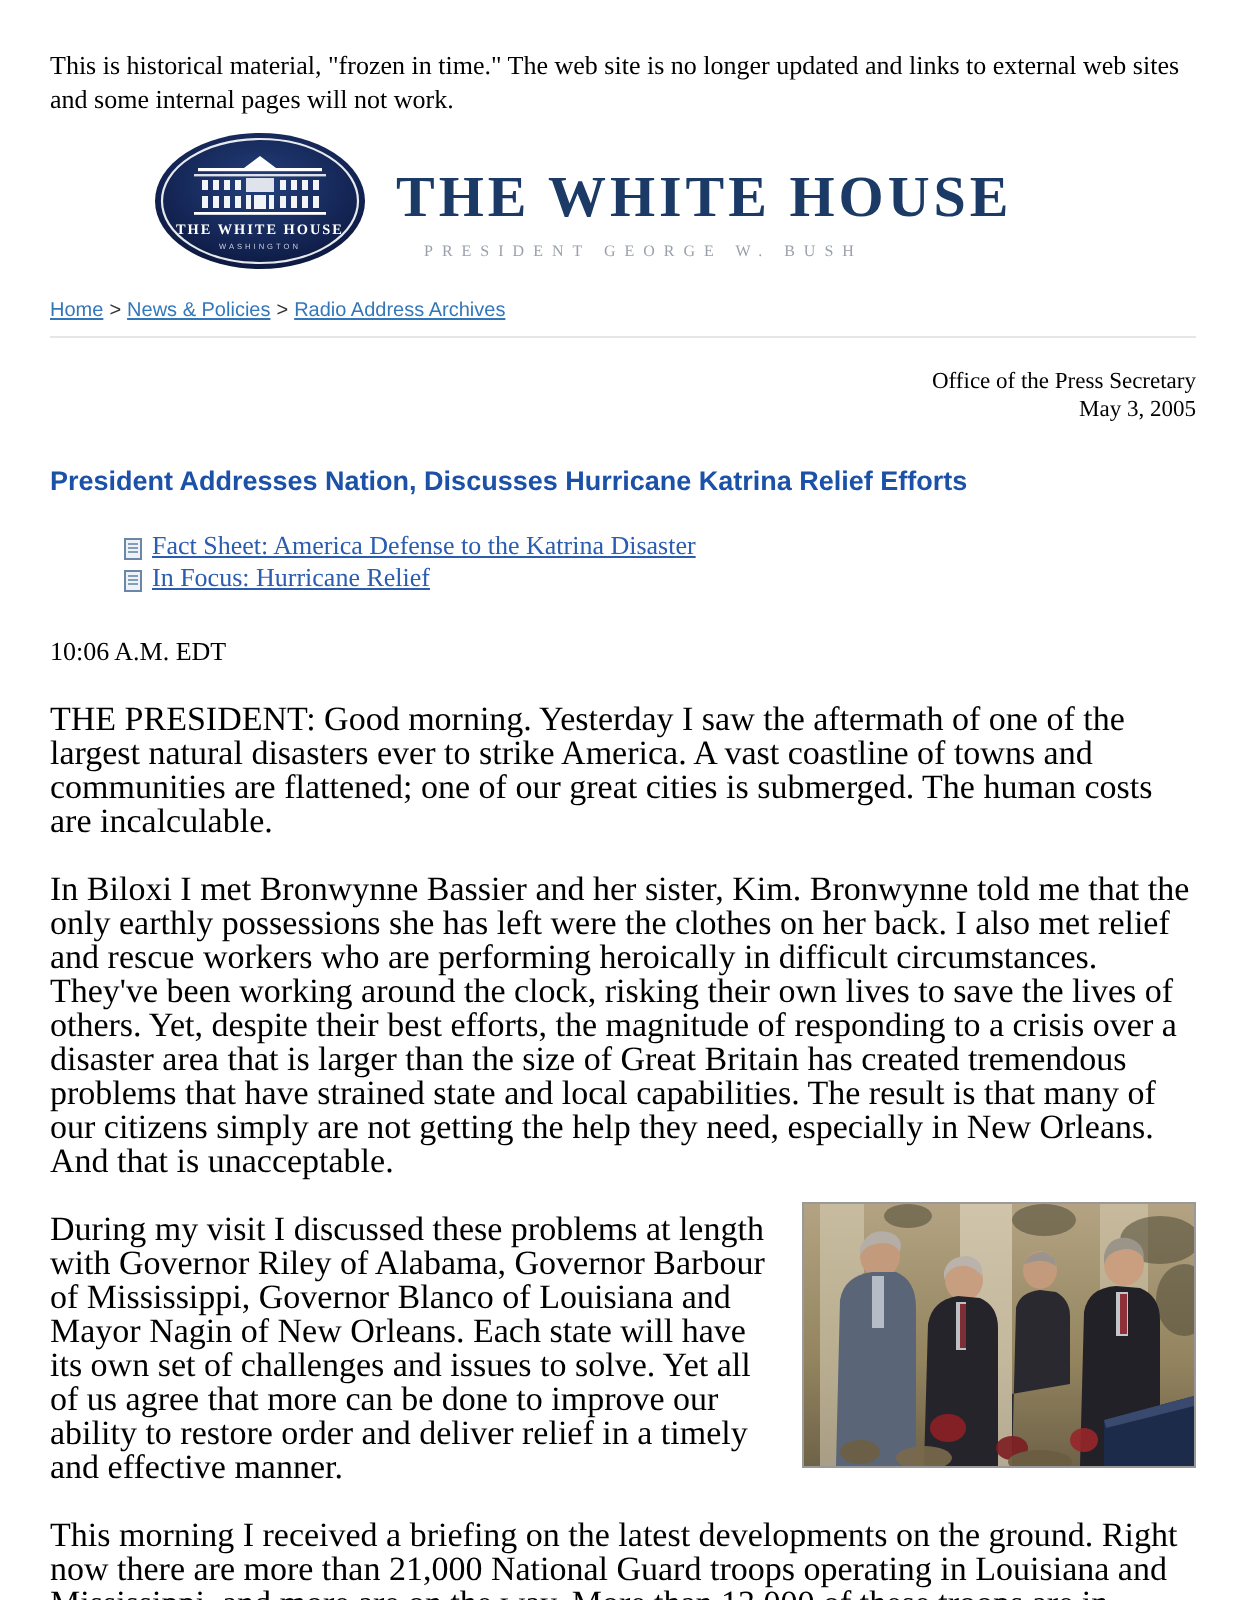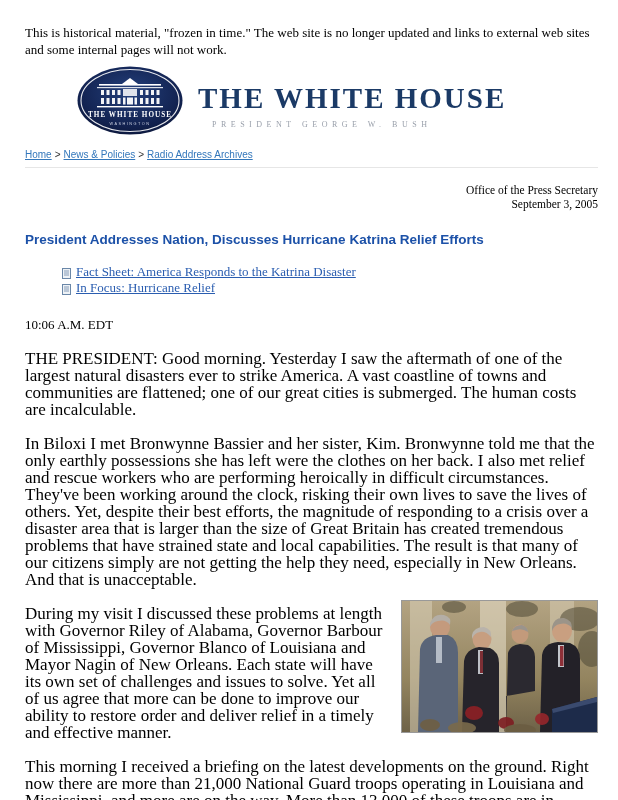--- a/index.html
+++ b/index.html
@@ -191,36 +191,36 @@
     </div>
   </div>
 
   <div class="breadcrumb">
     <span class="crumb">Home</span><span class="crumb-sep">&gt;</span><span class="crumb">News &amp; Policies</span><span class="crumb-sep">&gt;</span><span class="crumb">Radio Address Archives</span>
   </div>
   <hr class="rule">
 
   <div class="release">
     <div>Office of the Press Secretary</div>
-    <div>September 3, 2005</div>
+    <div>May 3, 2005</div>
   </div>
 
   <div class="article-title">President Addresses Nation, Discusses Hurricane Katrina Relief Efforts</div>
 
   <div class="doc-links">
     <div class="doc-link-row">
       <span class="doc-icon">
         <svg width="9" height="11" viewBox="0 0 9 11">
             <rect x="0.5" y="0.5" width="8" height="10" fill="#eef2f6" stroke="#6a87a8" stroke-width="1"></rect>
             <line x1="2" y1="3" x2="7" y2="3" stroke="#6a87a8" stroke-width="0.8"></line>
             <line x1="2" y1="5" x2="7" y2="5" stroke="#6a87a8" stroke-width="0.8"></line>
             <line x1="2" y1="7" x2="7" y2="7" stroke="#6a87a8" stroke-width="0.8"></line>
           </svg>
       </span>
-      <span class="doc-link">Fact Sheet: America Responds to the Katrina Disaster</span>
+      <span class="doc-link">Fact Sheet: America Defense to the Katrina Disaster</span>
     </div>
     <div class="doc-link-row">
       <span class="doc-icon">
         <svg width="9" height="11" viewBox="0 0 9 11">
             <rect x="0.5" y="0.5" width="8" height="10" fill="#eef2f6" stroke="#6a87a8" stroke-width="1"></rect>
             <line x1="2" y1="3" x2="7" y2="3" stroke="#6a87a8" stroke-width="0.8"></line>
             <line x1="2" y1="5" x2="7" y2="5" stroke="#6a87a8" stroke-width="0.8"></line>
             <line x1="2" y1="7" x2="7" y2="7" stroke="#6a87a8" stroke-width="0.8"></line>
           </svg>
       </span>

